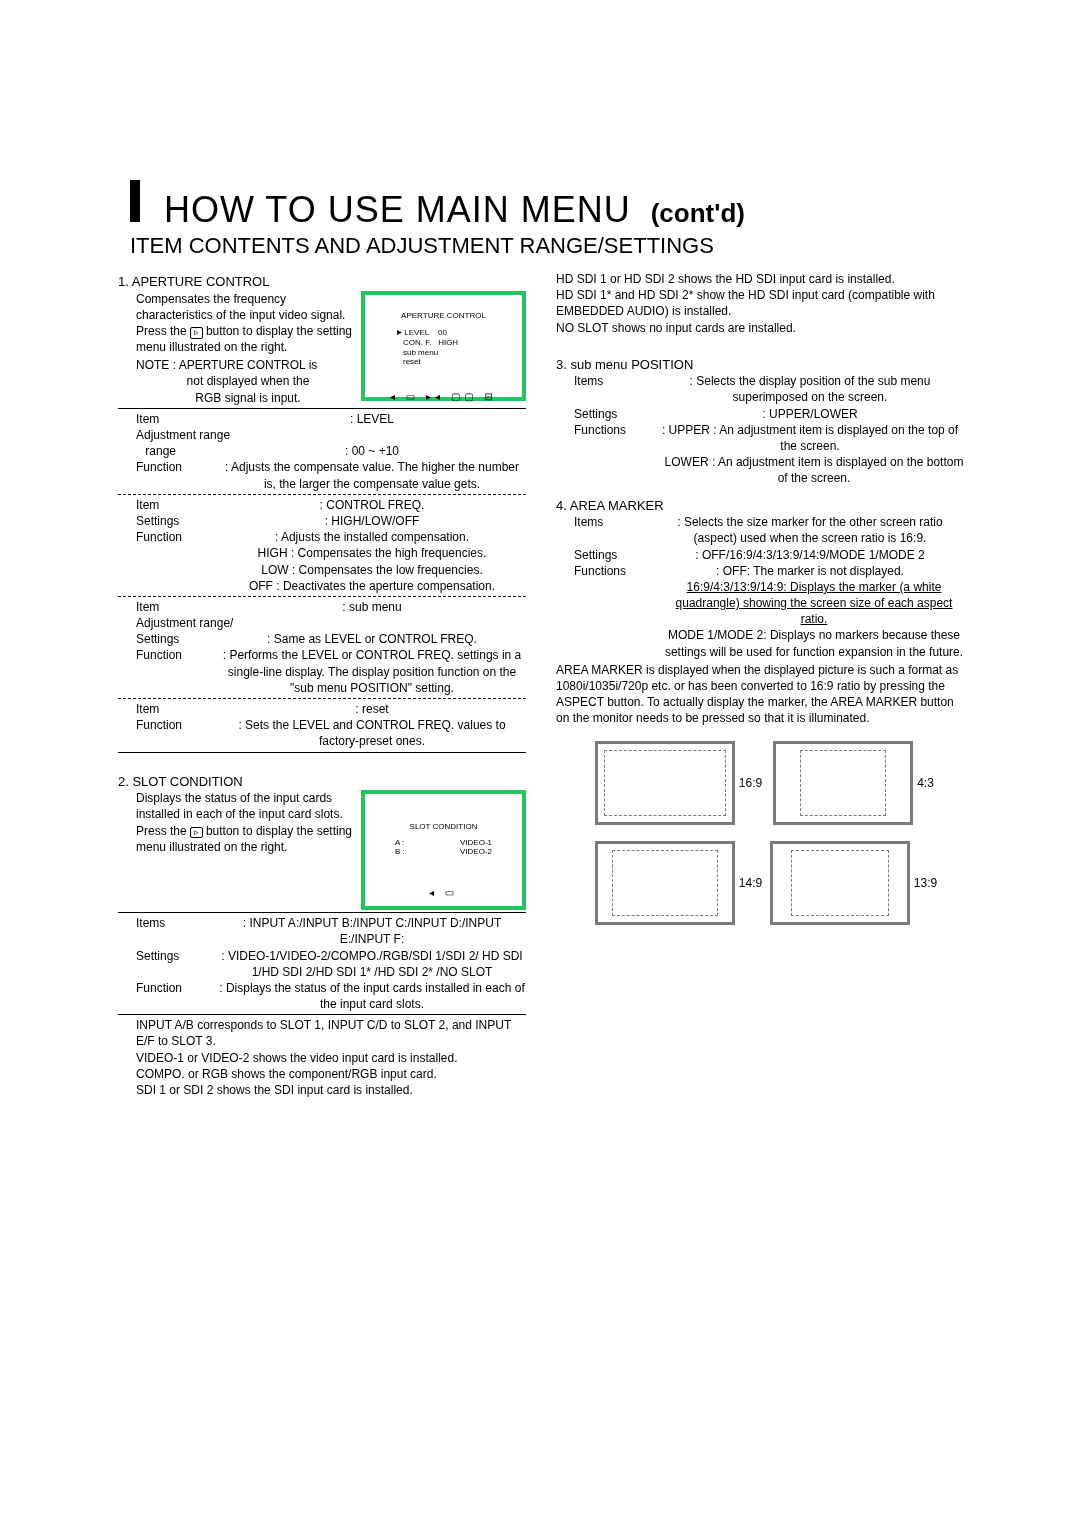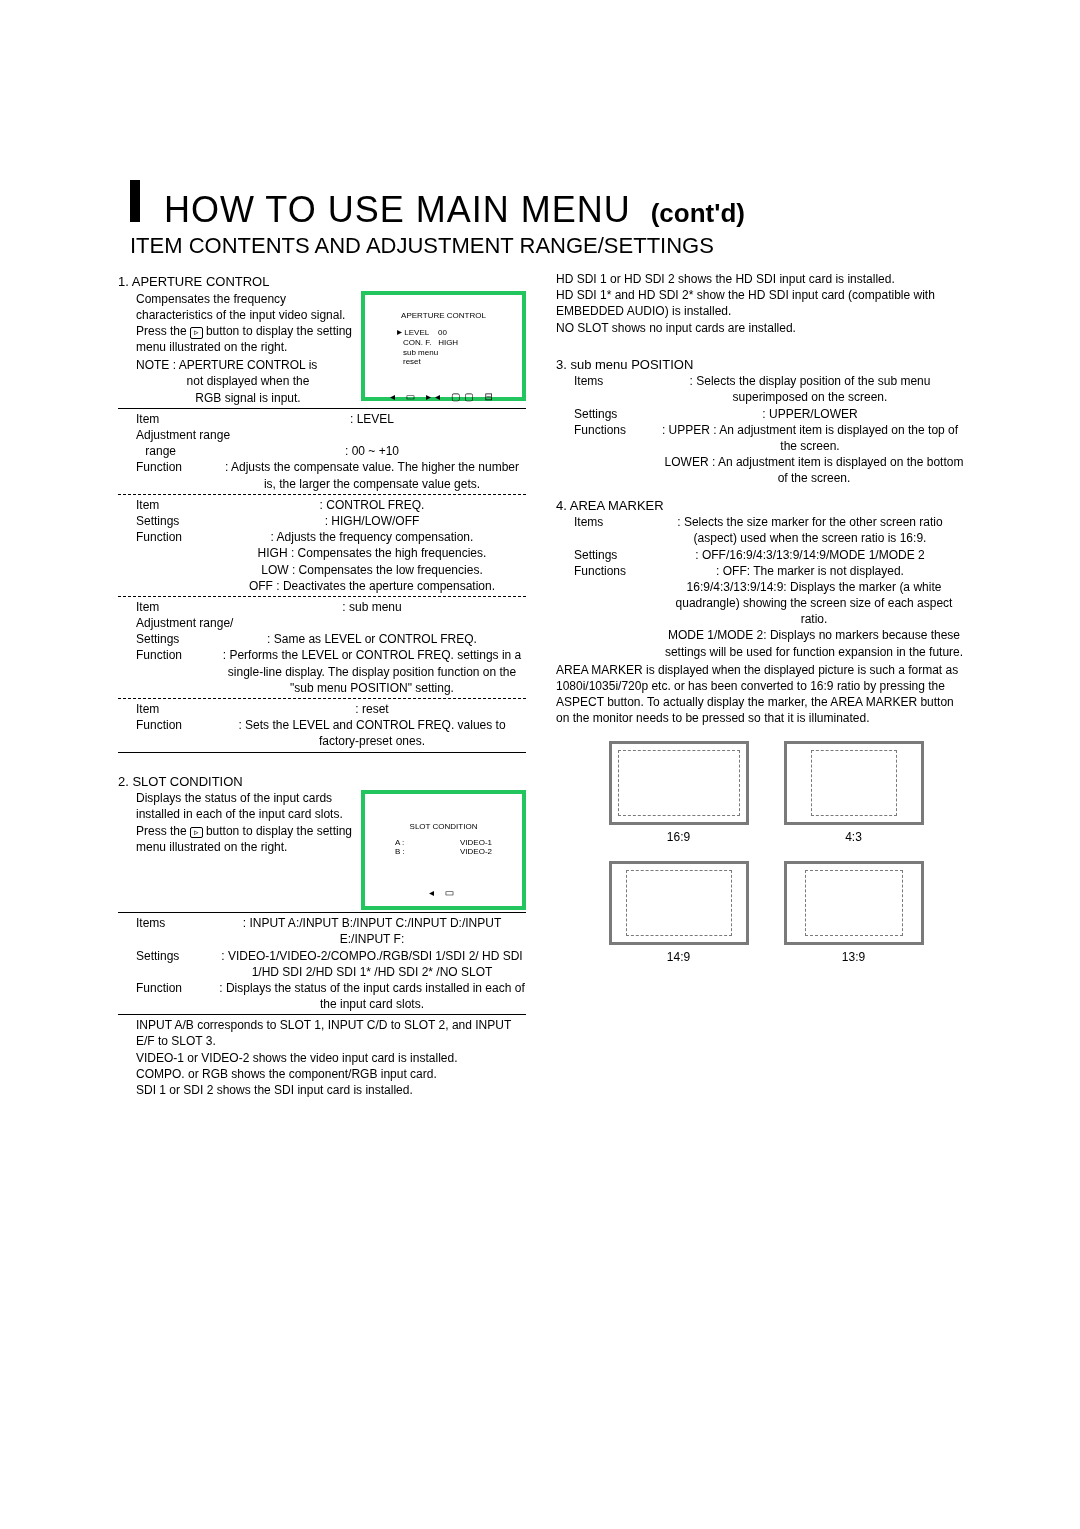--- a/index.html
+++ b/index.html
@@ -125,21 +125,21 @@
   
   .diag-grid {
     margin: 14px 0 0 50px;
     display: grid;
     grid-template-columns: 145px 145px;
     gap: 16px 30px;
     justify-items: center;
   }
   .diag-cell {
     display: flex;
-    flex-direction: column;
+    flex-direction: row;
     align-items: center;
     font-size: 12px;
     gap: 4px;
   }
   .screen {
     width: 140px;
     height: 84px;
     border: 3px solid #7a7a7a;
     position: relative;
     background: #fff;
@@ -214,21 +214,21 @@
         <div class="row">
             <div class="label-col">Item</div>
             <div class="val-col">: CONTROL FREQ.</div>
           </div>
         <div class="row">
             <div class="label-col">Settings</div>
             <div class="val-col">: HIGH/LOW/OFF</div>
           </div>
         <div class="row">
             <div class="label-col">Function</div>
-            <div class="val-col">: Adjusts the frequency compensation.</div>
+            <div class="val-col">: Adjusts the installed compensation.</div>
           </div>
         <div class="row">
             <div class="label-col"></div>
             <div class="val-col">HIGH : Compensates the high frequencies.</div>
           </div>
         <div class="row">
             <div class="label-col"></div>
             <div class="val-col">LOW  : Compensates the low frequencies.</div>
           </div>
         <div class="row">
@@ -348,21 +348,21 @@
         <div class="row">
             <div class="label-col">Settings</div>
             <div class="val-col">: OFF/16:9/4:3/13:9/14:9/MODE 1/MODE 2</div>
           </div>
         <div class="row">
             <div class="label-col">Functions</div>
             <div class="val-col">: OFF: The marker is not displayed.</div>
           </div>
         <div class="row">
             <div class="label-col"></div>
-            <div class="val-col" style="padding-left:8px;">16:9/4:3/13:9/14:9: Displays the marker (a white quadrangle) showing the screen size of each aspect ratio.</div>
+            <div class="val-col" style="padding-left:8px;text-decoration:underline;">16:9/4:3/13:9/14:9: Displays the marker (a white quadrangle) showing the screen size of each aspect ratio.</div>
           </div>
         <div class="row">
             <div class="label-col"></div>
             <div class="val-col" style="padding-left:8px;">MODE 1/MODE 2: Displays no markers because these settings will be used for function expansion in the future.</div>
           </div>
       </div>
       <div style="margin-top:2px;">AREA MARKER is displayed when the displayed picture is such a format as 1080i/1035i/720p etc. or has been converted to 16:9 ratio by pressing the ASPECT button. To actually display the marker, the AREA MARKER button on the monitor needs to be pressed so that it is illuminated.</div>
 
       <div class="diag-grid">
         <div class="diag-cell">

